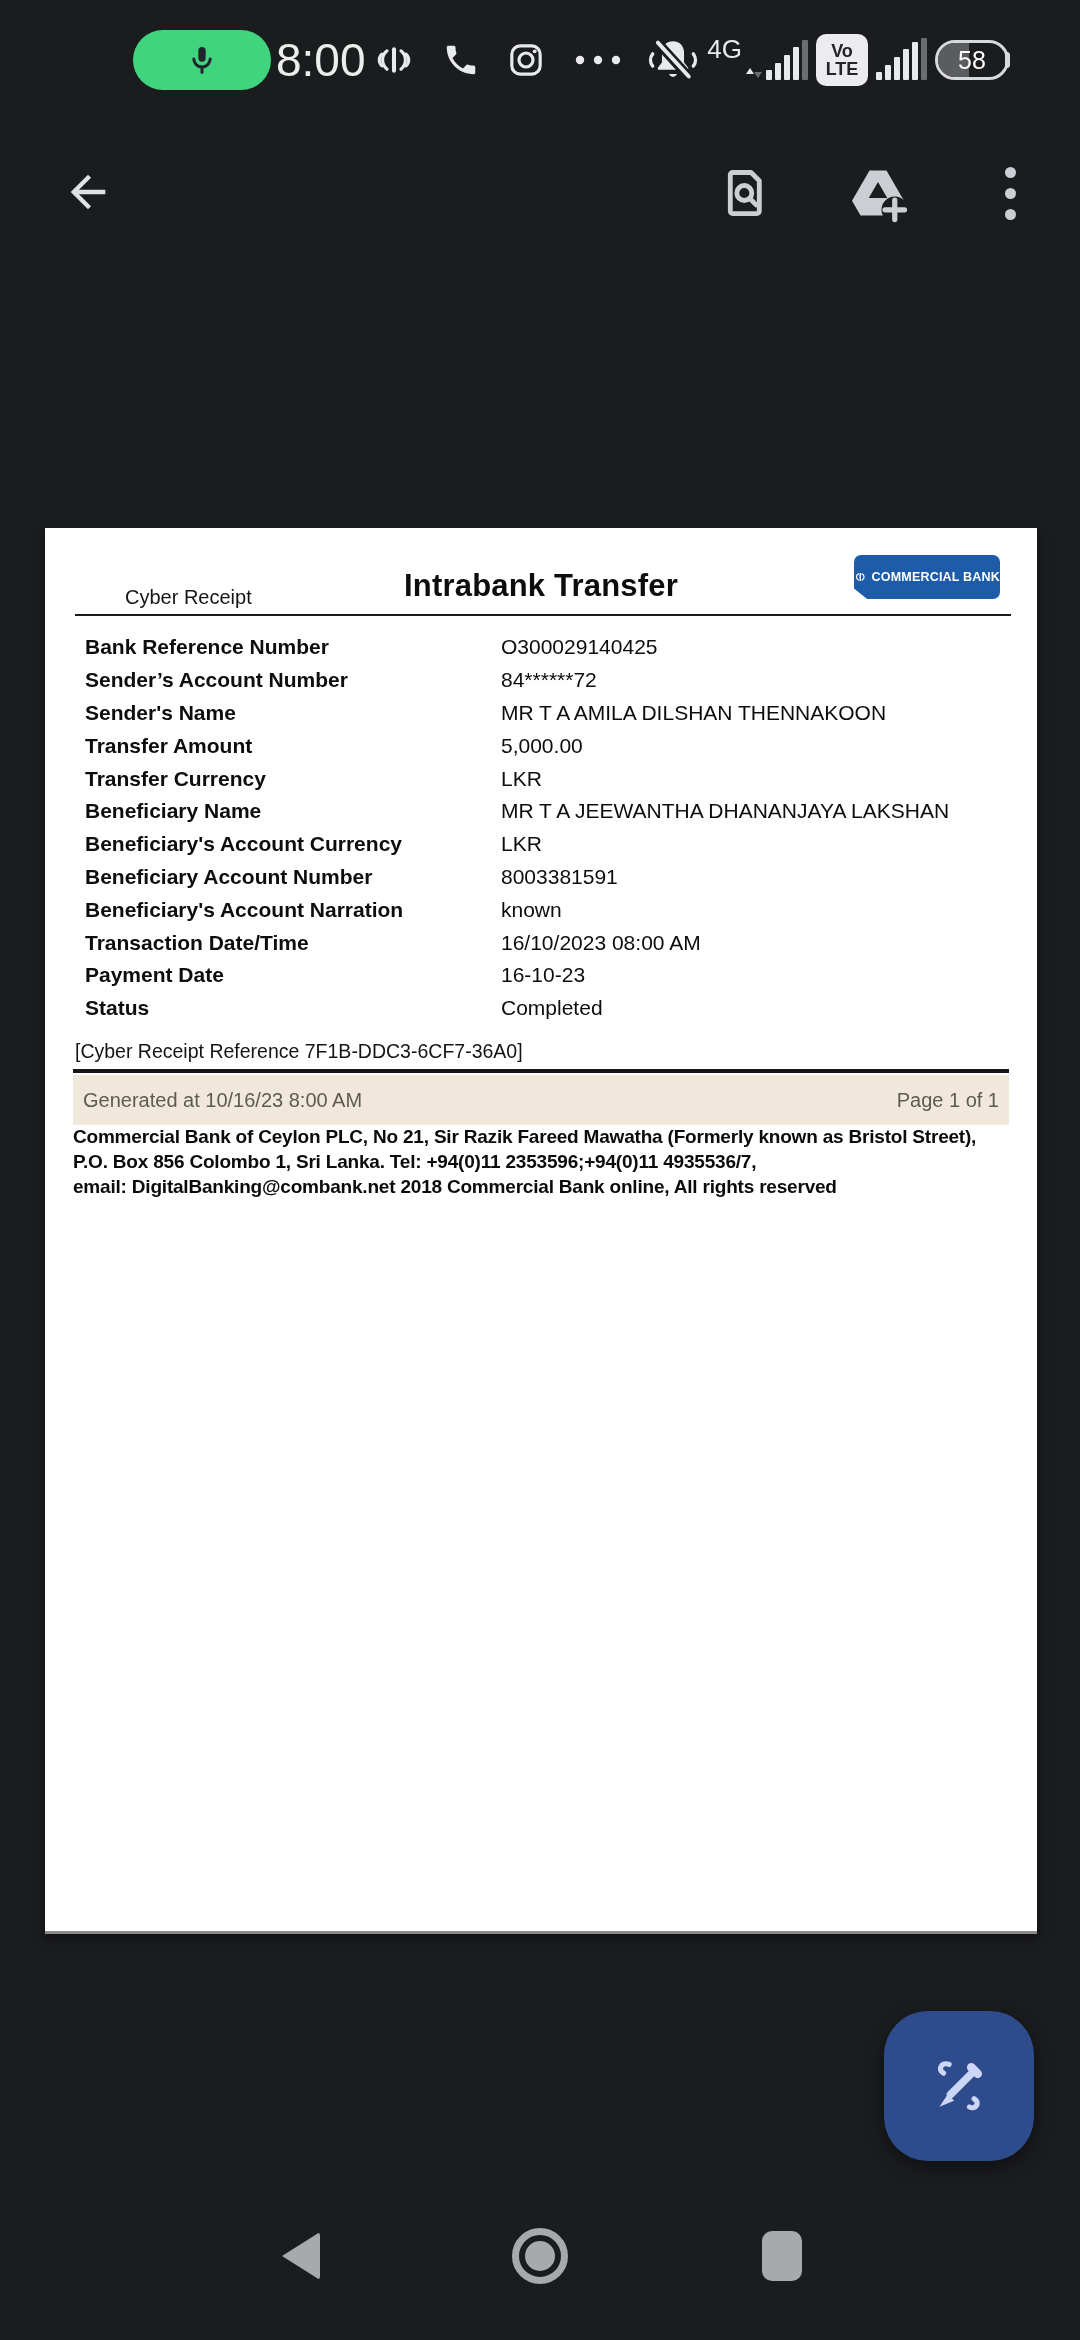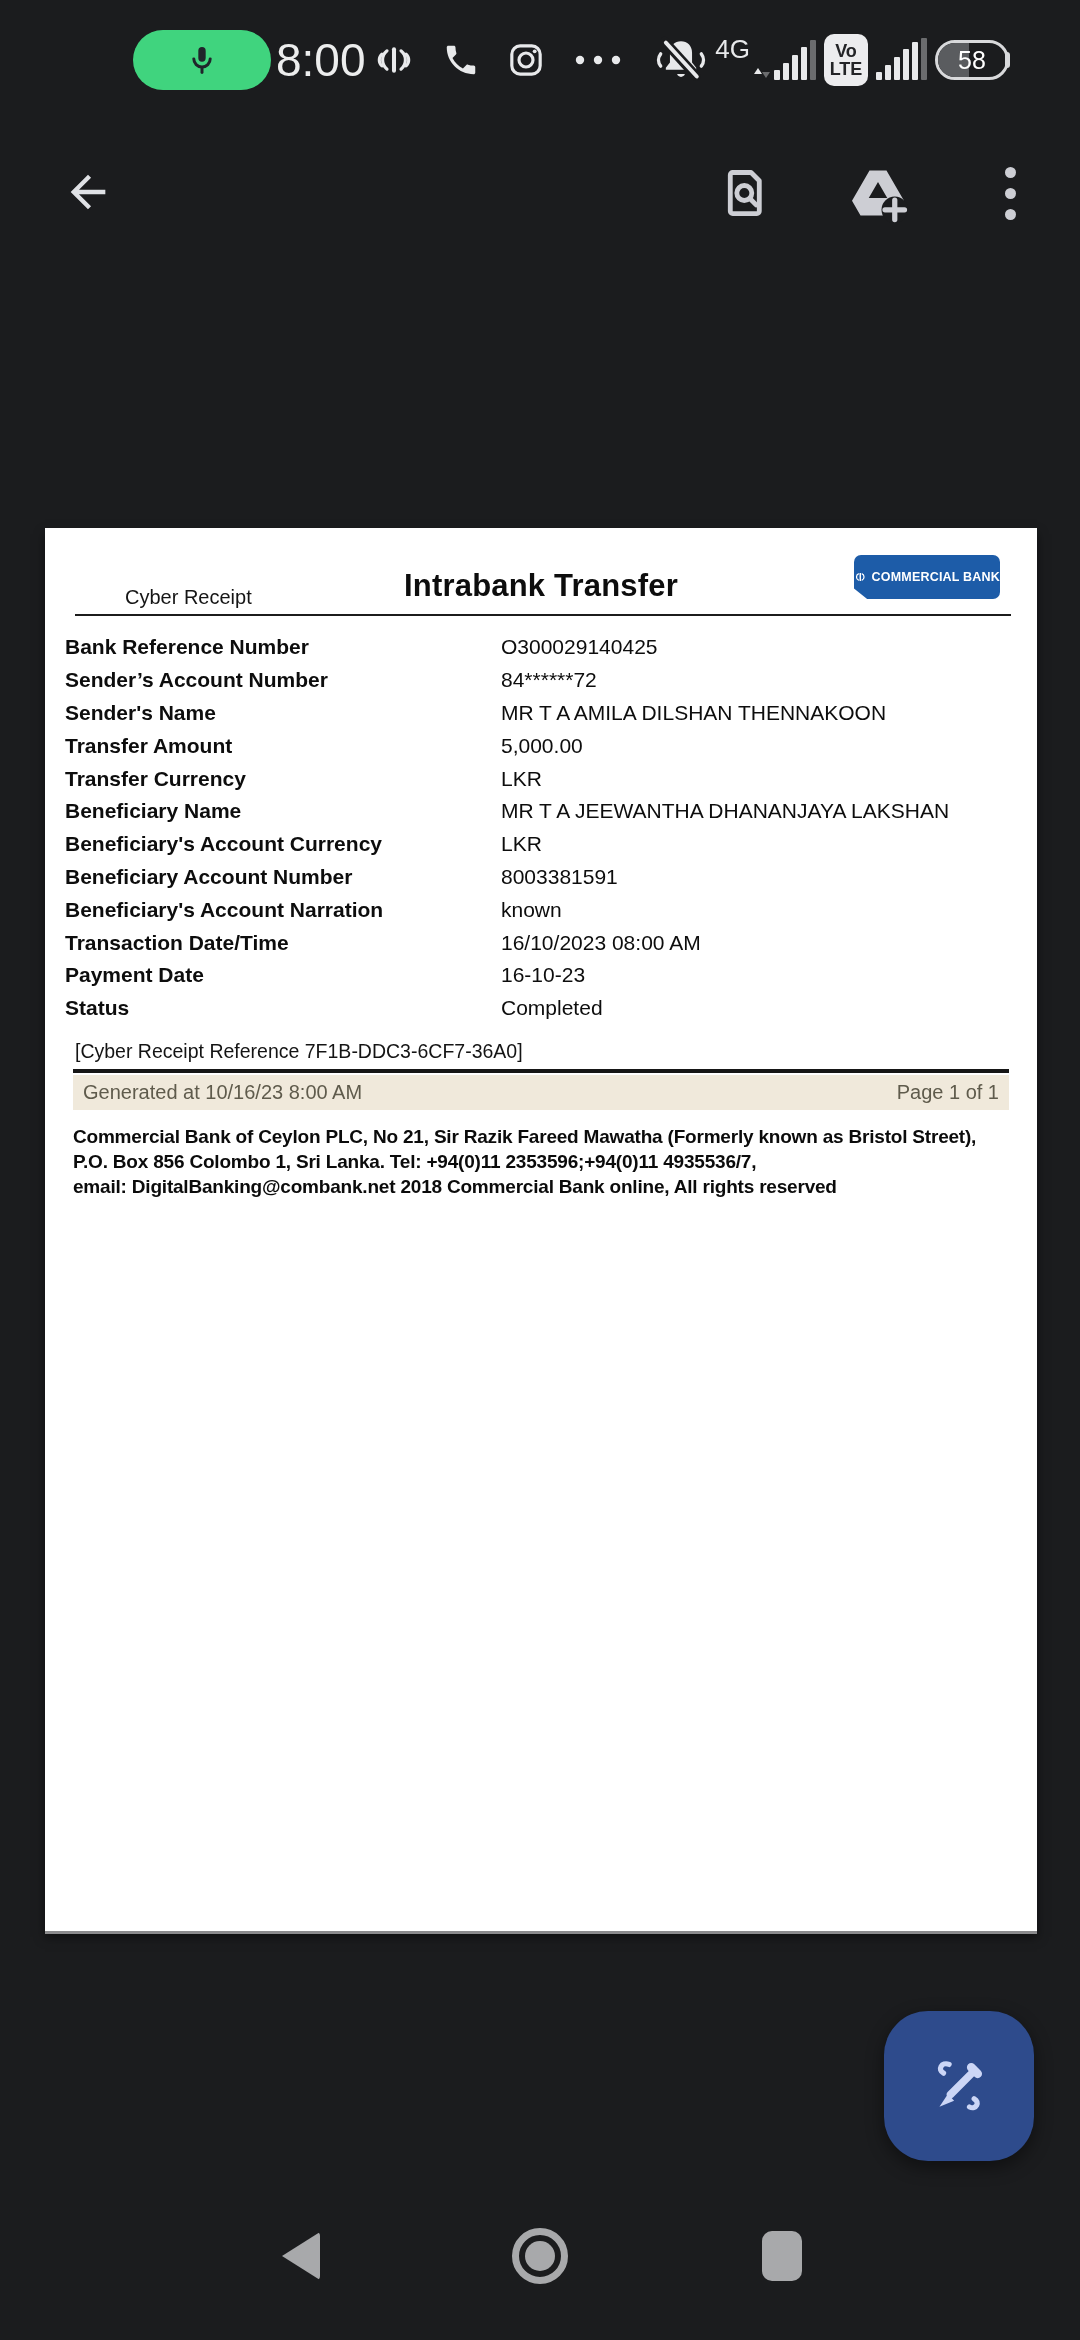--- a/index.html
+++ b/index.html
@@ -23,21 +23,21 @@
     color:#eceded; font-size:46px; line-height:60px; font-weight:400;
   }
   .sb-left-icons { position:absolute; left:372px; top:30px; height:60px; display:flex; align-items:center; gap:26px; }
   .sb-right { position:absolute; right:70px; top:26px; height:68px; display:flex; align-items:center; gap:8px; }
   .sig-bars { display:flex; align-items:flex-end; gap:3px; height:40px; }
   .sig-bars i { display:block; width:6px; background:#e8e9eb; border-radius:1px; }
   .sig-bars i.dim { background:#6b6c6e; }
   .net-4g { display:flex; align-items:flex-end; gap:4px; }
   .net-4g .lbl { color:#e8e9eb; font-size:26px; line-height:26px; transform:translateY(-18px); }
   .volte-badge {
-    width:44px; height:52px; background:#ececee; border-radius:10px;
+    width:52px; height:52px; background:#ececee; border-radius:10px;
     display:flex; flex-direction:column; align-items:center; justify-content:center;
     color:#232427; font-weight:bold; font-size:18px; line-height:18px;
   }
   .battery { position:relative; width:74px; height:40px; border:3px solid #d8d9db; border-radius:20px; overflow:hidden; }
   .battery .fill { position:absolute; left:0; top:0; bottom:0; width:45%; background:#5a5c5f; }
   .battery .pct { position:absolute; inset:0; display:flex; align-items:center; justify-content:center; color:#fff; font-size:25px; }
   .battery-nub { width:5px; height:16px; background:#d8d9db; border-radius:0 3px 3px 0; margin-left:-12px; }
 
   
   .app-bar { position:absolute; left:0; top:120px; width:1080px; height:145px; }
@@ -66,27 +66,27 @@
     position:absolute; right:37px; top:27px; width:146px; height:44px;
     background:#1d5ca8; border-radius:7px;
     clip-path:polygon(0 0, 100% 0, 100% 100%, 9% 100%, 0 76%);
     display:flex; align-items:center; justify-content:center; gap:5px;
   }
   .bank-logo .logo-text { color:#fff; font-size:12.5px; font-weight:bold; letter-spacing:.2px; white-space:nowrap; }
   .header-rule { position:absolute; left:30px; right:26px; top:86px; border-bottom:2.5px solid #1c1c1c; }
 
   .fields { position:absolute; left:0; top:103px; width:100%; }
   .field-row { display:flex; height:32.8px; align-items:center; }
-  .f-label { width:456px; padding-left:20px; font-size:21px; font-weight:bold; color:#0d0d0d; }
+  .f-label { width:456px; padding-left:40px; font-size:21px; font-weight:bold; color:#0d0d0d; }
   .f-value { font-size:21px; color:#0d0d0d; }
 
   .ref-line { position:absolute; left:30px; top:512px; font-size:19.5px; color:#141414; }
   .footer-rule { position:absolute; left:28px; right:28px; top:541px; height:4px; background:#161616; }
   .generated-bar {
-    position:absolute; left:28px; right:28px; top:547px; height:35px;
+    position:absolute; left:28px; right:28px; top:547px; height:50px;
     background:#f0e9db; display:flex; align-items:center; justify-content:space-between;
     padding:0 10px; font-size:20px; color:#5f5b4c;
   }
   .address-block { position:absolute; left:28px; top:596px; font-size:19px; font-weight:bold; color:#0b0b0b; line-height:25px; letter-spacing:-.2px; }
 
   
   .fab {
     position:absolute; left:884px; top:2011px; width:150px; height:150px;
     background:#2e4b8c; border-radius:44px;
     display:flex; align-items:center; justify-content:center;

